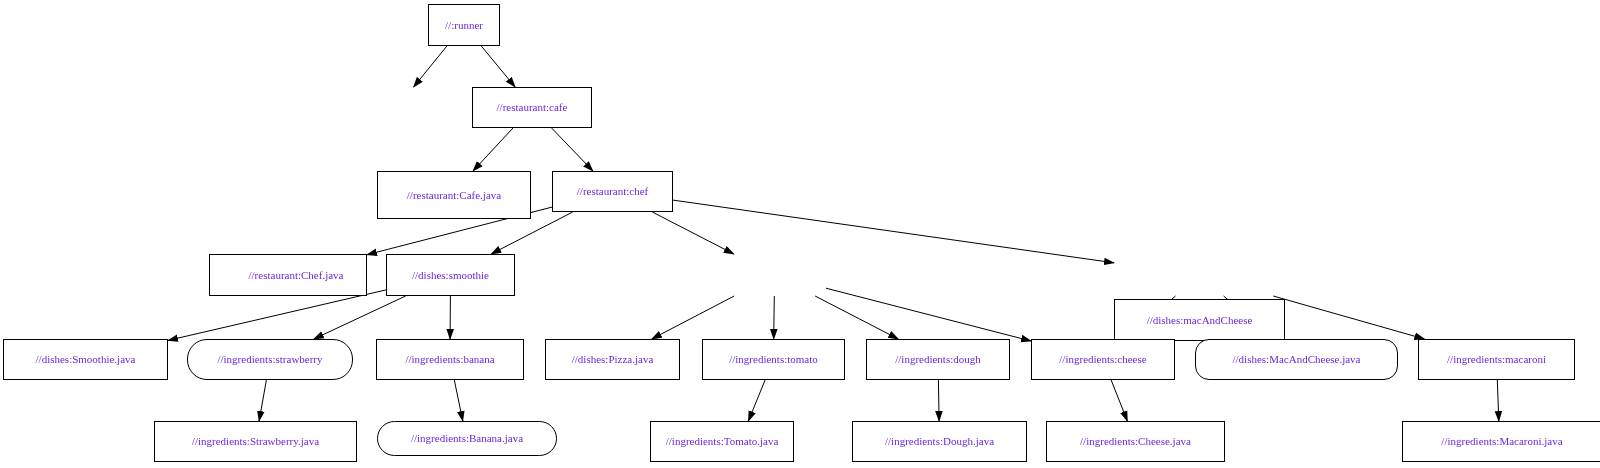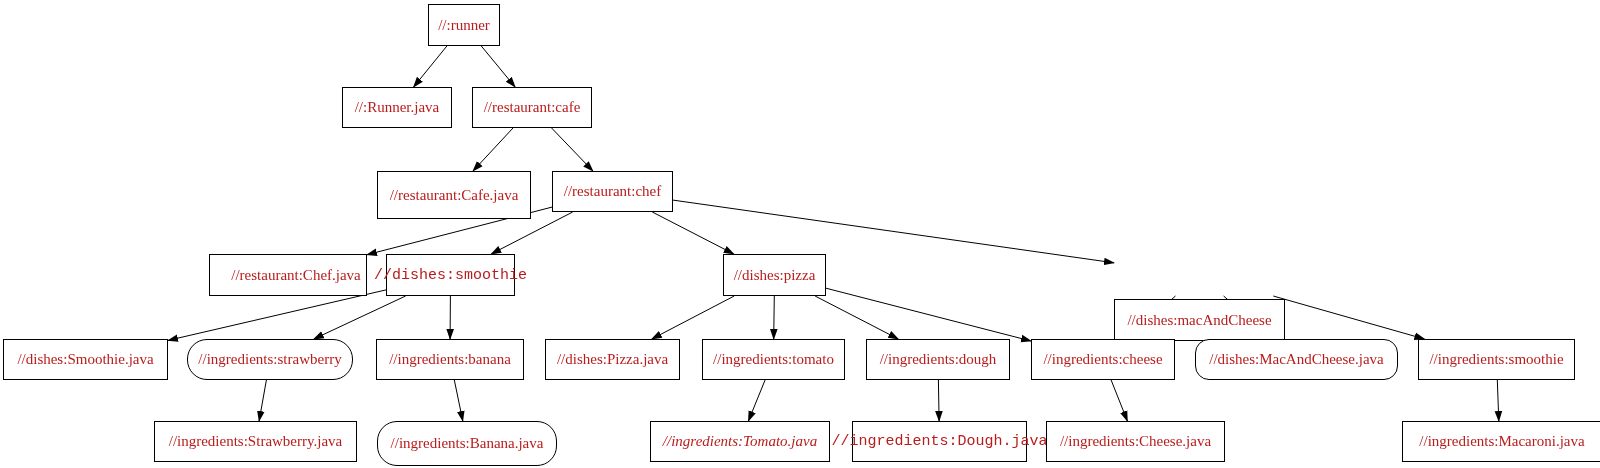--- a/index.html
+++ b/index.html
@@ -30,23 +30,23 @@
     height: 468px;
   }
   .node {
     position: absolute;
     box-sizing: border-box;
     background: #ffffff;
     border: 1px solid #000000;
     display: flex;
     align-items: center;
     justify-content: center;
-    font-size: 15px;
+    font-size: 11px;
     line-height: 1;
-    color: #b91c1c;
+    color: #6d28d9;
     white-space: nowrap;
     text-align: right;
   }
 </style>
 </head>
 <body>
 
 <div class="canvas">
   <svg class="edges" width="1600" height="468" viewBox="0 0 1600 468" xmlns="http://www.w3.org/2000/svg">
     <defs>
@@ -76,37 +76,35 @@
         <line x1="266.4" y1="380.0" x2="259.1" y2="421.0" stroke="#000000" stroke-width="1" marker-end="url(#arrowhead)"></line>
         <line x1="454.3" y1="380.0" x2="462.8" y2="421.0" stroke="#000000" stroke-width="1" marker-end="url(#arrowhead)"></line>
         <line x1="765.1" y1="380.0" x2="748.4" y2="421.0" stroke="#000000" stroke-width="1" marker-end="url(#arrowhead)"></line>
         <line x1="938.4" y1="380.0" x2="939.1" y2="421.0" stroke="#000000" stroke-width="1" marker-end="url(#arrowhead)"></line>
         <line x1="1111.1" y1="380.0" x2="1127.4" y2="421.0" stroke="#000000" stroke-width="1" marker-end="url(#arrowhead)"></line>
         <line x1="1497.3" y1="380.0" x2="1498.8" y2="421.0" stroke="#000000" stroke-width="1" marker-end="url(#arrowhead)"></line>
       </g>
   </svg>
   <div class="nodes">
       <div class="node" style="left: 428px; top: 4px; width: 72px; height: 42px; background: rgb(255, 255, 255); border-color: rgb(0, 0, 0);">//:runner</div>
-      <div class="node" style="left: 342px; top: 87px; width: 110px; height: 41px; background: rgb(255, 255, 255); border-color: rgb(0, 0, 0);">//:Runner.java</div>
       <div class="node" style="left: 472px; top: 87px; width: 120px; height: 41px; background: rgb(255, 255, 255); border-color: rgb(0, 0, 0);">//restaurant:cafe</div>
       <div class="node" style="left: 377px; top: 171px; width: 154px; height: 48px; background: rgb(255, 255, 255); border-color: rgb(0, 0, 0);">//restaurant:Cafe.java</div>
       <div class="node" style="left: 552px; top: 171px; width: 121px; height: 41px; background: rgb(255, 255, 255); border-color: rgb(0, 0, 0);">//restaurant:chef</div>
       <div class="node" style="left: 209px; top: 254px; width: 158px; height: 42px; background: rgb(255, 255, 255); border-color: rgb(0, 0, 0); padding-left: 16px;">//restaurant:Chef.java</div>
-      <div class="node" style="left: 386px; top: 254px; width: 129px; height: 42px; background: rgb(255, 255, 255); border-color: rgb(0, 0, 0); font-family: Liberation Mono, monospace;">//dishes:smoothie</div>
-      <div class="node" style="left: 723px; top: 254px; width: 103px; height: 42px; background: rgb(255, 255, 255); border-color: rgb(0, 0, 0);">//dishes:pizza</div>
+      <div class="node" style="left: 386px; top: 254px; width: 129px; height: 42px; background: rgb(255, 255, 255); border-color: rgb(0, 0, 0);">//dishes:smoothie</div>
       <div class="node" style="left: 1114px; top: 254px; width: 171px; height: 42px; background: rgb(255, 255, 255); border-color: rgb(0, 0, 0); margin-top: 45px;">//dishes:macAndCheese</div>
       <div class="node" style="left: 3px; top: 339px; width: 165px; height: 41px; background: rgb(255, 255, 255); border-color: rgb(0, 0, 0);">//dishes:Smoothie.java</div>
       <div class="node" style="left: 187px; top: 339px; width: 166px; height: 41px; background: rgb(255, 255, 255); border-color: rgb(0, 0, 0); border-radius: 20px;">//ingredients:strawberry</div>
       <div class="node" style="left: 376px; top: 339px; width: 148px; height: 41px; background: rgb(255, 255, 255); border-color: rgb(0, 0, 0);">//ingredients:banana</div>
       <div class="node" style="left: 545px; top: 339px; width: 135px; height: 41px; background: rgb(255, 255, 255); border-color: rgb(0, 0, 0);">//dishes:Pizza.java</div>
       <div class="node" style="left: 702px; top: 339px; width: 143px; height: 41px; background: rgb(255, 255, 255); border-color: rgb(0, 0, 0);">//ingredients:tomato</div>
       <div class="node" style="left: 866px; top: 339px; width: 144px; height: 41px; background: rgb(255, 255, 255); border-color: rgb(0, 0, 0);">//ingredients:dough</div>
       <div class="node" style="left: 1031px; top: 339px; width: 144px; height: 41px; background: rgb(255, 255, 255); border-color: rgb(0, 0, 0);">//ingredients:cheese</div>
       <div class="node" style="left: 1195px; top: 339px; width: 203px; height: 41px; background: rgb(255, 255, 255); border-color: rgb(0, 0, 0); border-radius: 14px;">//dishes:MacAndCheese.java</div>
-      <div class="node" style="left: 1418px; top: 339px; width: 157px; height: 41px; background: rgb(255, 255, 255); border-color: rgb(0, 0, 0);">//ingredients:smoothie</div>
+      <div class="node" style="left: 1418px; top: 339px; width: 157px; height: 41px; background: rgb(255, 255, 255); border-color: rgb(0, 0, 0);">//ingredients:macaroni</div>
       <div class="node" style="left: 154px; top: 421px; width: 203px; height: 41px; background: rgb(255, 255, 255); border-color: rgb(0, 0, 0);">//ingredients:Strawberry.java</div>
-      <div class="node" style="left: 377px; top: 421px; width: 180px; height: 45px; background: rgb(255, 255, 255); border-color: rgb(0, 0, 0); border-radius: 20px;">//ingredients:Banana.java</div>
-      <div class="node" style="left: 650px; top: 421px; width: 180px; height: 41px; background: rgb(255, 255, 255); border-color: rgb(0, 0, 0); font-style: italic;">//ingredients:Tomato.java</div>
-      <div class="node" style="left: 852px; top: 421px; width: 175px; height: 41px; background: rgb(255, 255, 255); border-color: rgb(0, 0, 0); font-family: Liberation Mono, monospace;">//ingredients:Dough.java</div>
+      <div class="node" style="left: 377px; top: 421px; width: 180px; height: 35px; background: rgb(255, 255, 255); border-color: rgb(0, 0, 0); border-radius: 20px;">//ingredients:Banana.java</div>
+      <div class="node" style="left: 650px; top: 421px; width: 144px; height: 41px; background: rgb(255, 255, 255); border-color: rgb(0, 0, 0);">//ingredients:Tomato.java</div>
+      <div class="node" style="left: 852px; top: 421px; width: 175px; height: 41px; background: rgb(255, 255, 255); border-color: rgb(0, 0, 0);">//ingredients:Dough.java</div>
       <div class="node" style="left: 1046px; top: 421px; width: 179px; height: 41px; background: rgb(255, 255, 255); border-color: rgb(0, 0, 0);">//ingredients:Cheese.java</div>
       <div class="node" style="left: 1402px; top: 421px; width: 200px; height: 41px; background: rgb(255, 255, 255); border-color: rgb(0, 0, 0);">//ingredients:Macaroni.java</div>
     </div>
 </div>
 
 </body></html>

